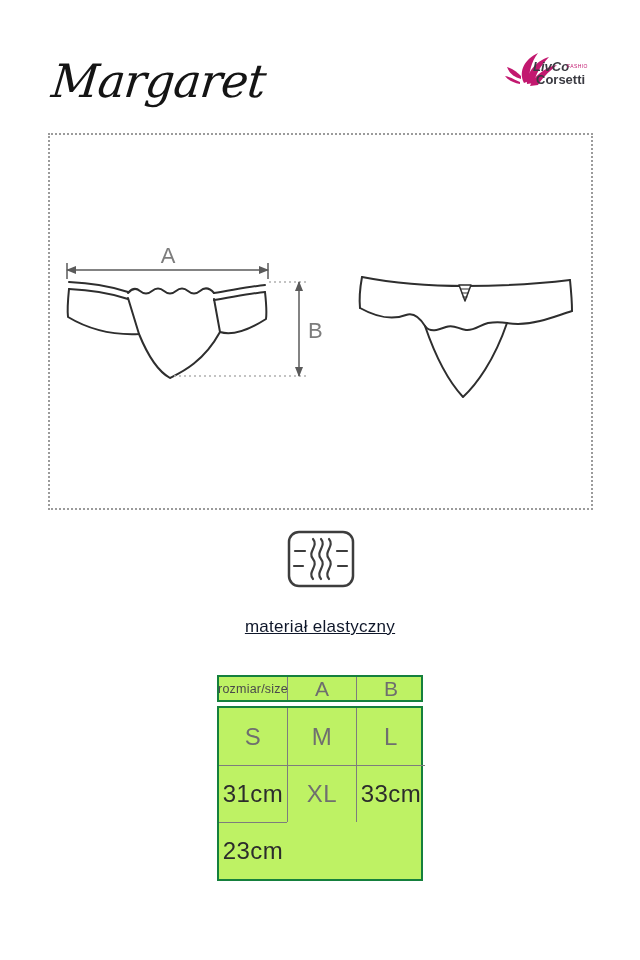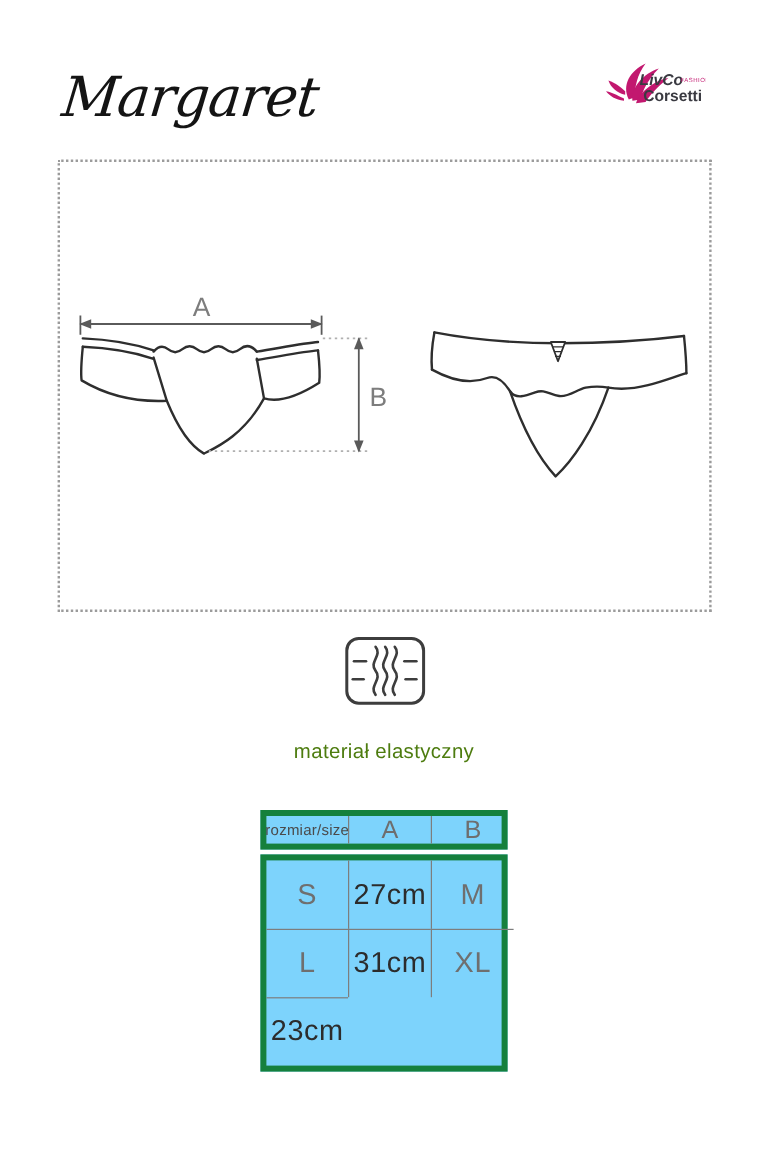--- a/index.html
+++ b/index.html
@@ -20,28 +20,29 @@
   
   .diagram-frame{
     position:absolute;left:48px;top:133px;width:545px;height:377px;
     border:2px dotted #9b9b9b;box-sizing:border-box;
   }
   .diagram-svg{position:absolute;left:48px;top:133px;}
   
   .material-icon{position:absolute;left:287px;top:530px;}
   .material-caption{
     position:absolute;left:0;top:616px;width:640px;
-    text-align:center;font-size:17px;line-height:22px;color:#4d7c0f;
+    text-align:center;font-size:17px;line-height:22px;color:#0f172a;
     letter-spacing:.3px;
+    text-decoration:underline;
   }
   
   .size-table{position:absolute;left:217px;top:675px;width:206px;}
   .size-header,.size-body{
     display:grid;grid-template-columns:68px 69px 69px;
-    border:5px solid #15803d;box-sizing:border-box;background:#7dd3fc;
+    border:2px solid #15803d;box-sizing:border-box;background:#bef264;
   }
   .size-body{margin-top:4px;}
   .cell{
     display:flex;align-items:center;justify-content:center;
     box-sizing:border-box;border-left:1px solid #7d7d7d;border-top:1px solid #7d7d7d;
   }
   .size-header .cell{height:23px;border-top:none;}
   .size-header .cell:first-child{border-left:none;}
   .size-body .cell{height:57px;}
   .size-body .cell:nth-child(3n+1){border-left:none;}
@@ -153,25 +154,25 @@
   </div>
 
   <div class="size-table">
     <div class="size-header">
       <div class="cell hdr-label">rozmiar/size</div>
       <div class="cell hdr-dim">A</div>
       <div class="cell hdr-dim">B</div>
     </div>
     <div class="size-body">
       <div class="cell size-letter">S</div>
-      <div class="cell size-value">27cm</div>
 
       <div class="cell size-letter">M</div>
 
       <div class="cell size-letter">L</div>
       <div class="cell size-value">31cm</div>
 
       <div class="cell size-letter">XL</div>
+      <div class="cell size-value">33cm</div>
       <div class="cell size-value">23cm</div>
     </div>
   </div>
 
 </div>
 
 </body></html>

